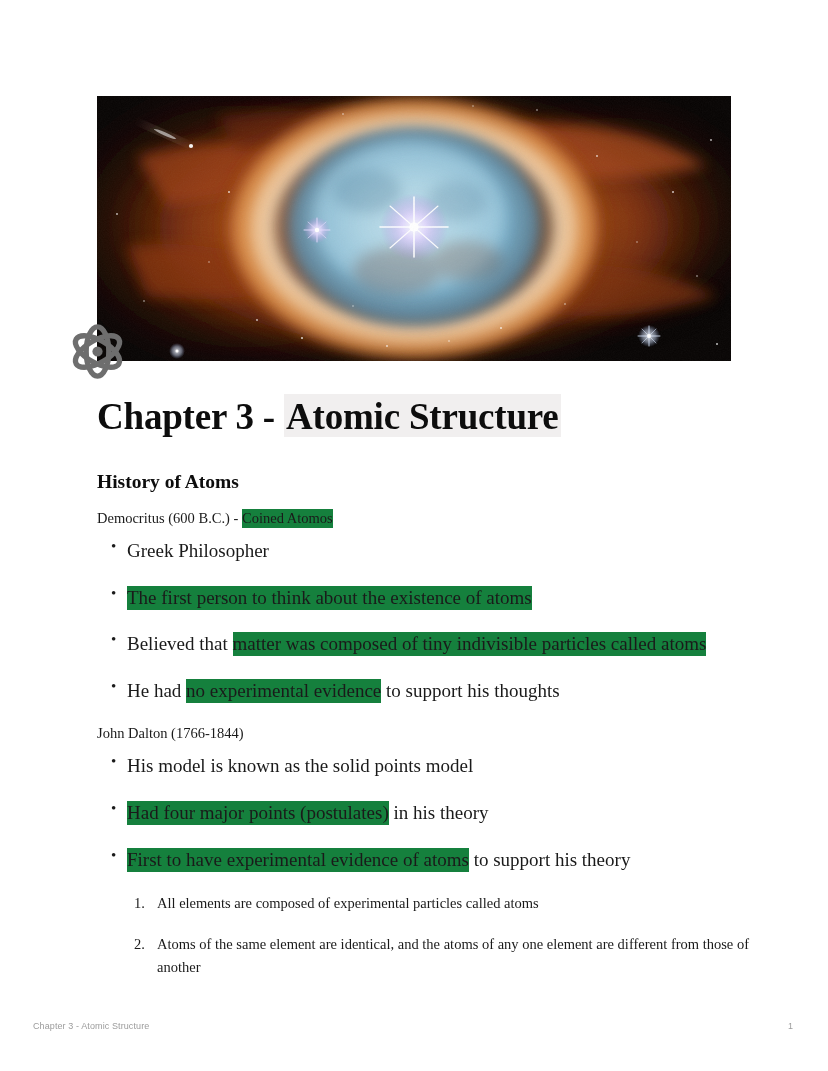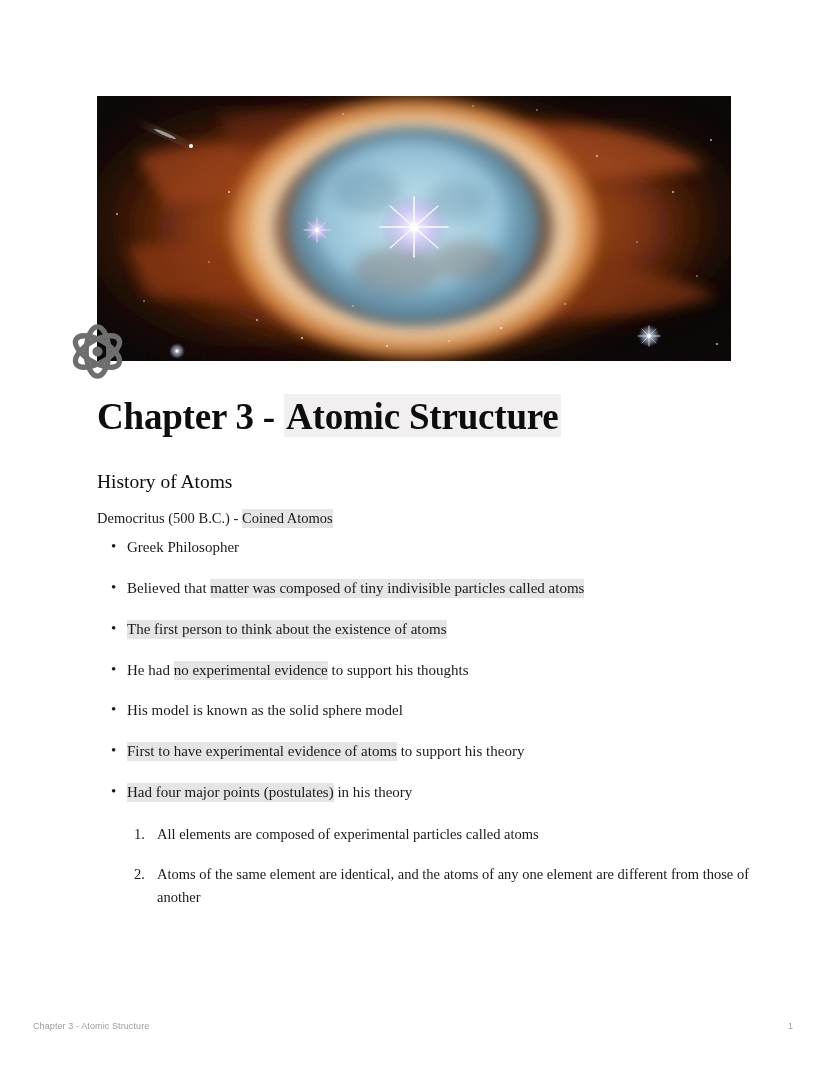--- a/index.html
+++ b/index.html
@@ -60,41 +60,41 @@
   h1.title {
     font-size: 37px;
     font-weight: bold;
     line-height: 1.16;
     margin: 0 0 30px 0;
     letter-spacing: -0.2px;
     color: #0d0d0d;
   }
   h2.section-heading {
     font-size: 19.5px;
-    font-weight: normal;
+    font-weight: bold;
     margin: 0 0 14px 0;
     line-height: 1.3;
     color: #0d0d0d;
   }
   p.person {
     font-size: 14.5px;
     line-height: 1.45;
     margin: 0 0 8px 0;
   }
   p.person .nm { font-weight: normal; }
 
   ul.bullets {
     list-style: none;
     margin: 0 0 10px 0;
     padding: 0;
   }
   ul.bullets > li {
     position: relative;
     padding-left: 30px;
-    font-size: 15px;
+    font-size: 19px;
     line-height: 1.45;
     margin-bottom: 19px;
   }
   ul.bullets > li::before {
     content: "•";
     position: absolute;
     left: 14px;
     top: -1px;
     font-size: 15px;
     color: #1a1a1a;
@@ -115,21 +115,21 @@
     counter-increment: nitem;
   }
   ol.numbers > li::before {
     content: counter(nitem) ".";
     position: absolute;
     left: 37px;
     top: 0;
   }
 
   .hl {
-    background: #e5e5e5;
+    background: #15803d;
     padding: 1px 0 2px 0;
     box-decoration-break: clone;
     -webkit-box-decoration-break: clone;
   }
   h1.title .hl { padding: 2px 2px 0 2px; background: #f1efef; }
 
   
   .footer {
     position: absolute;
     left: 0;
@@ -309,34 +309,35 @@
       </svg>
     </div>
   </div>
 
   <div class="content">
 
     <h1 class="title"><span>Chapter 3 - </span><span class="hl">Atomic Structure</span></h1>
 
     <h2 class="section-heading">History of Atoms</h2>
 
-    <p class="person"><span class="nm">Democritus</span><span> (500 B.C.) - </span><span class="hl">Coined Atomos</span></p>
+    <p class="person"><span class="nm">Democritus</span><span> (600 B.C.) - </span><span class="hl">Coined Atomos</span></p>
 
     <ul class="bullets">
       <li><span>Greek Philosopher</span><span class="hl"></span><span></span></li>
+      <li><span></span><span class="hl">The first person to think about the existence of atoms</span><span></span></li>
       <li><span>Believed that </span><span class="hl">matter was composed of tiny indivisible particles called atoms</span><span></span></li>
-      <li><span></span><span class="hl">The first person to think about the existence of atoms</span><span></span></li>
       <li><span>He had </span><span class="hl">no experimental evidence</span><span> to support his thoughts</span></li>
     </ul>
 
+    <p class="person"><span class="nm">John Dalton</span><span> (1766-1844)</span></p>
 
     <ul class="bullets">
-      <li><span>His model is known as the solid sphere model</span><span class="hl"></span><span></span></li>
+      <li><span>His model is known as the solid points model</span><span class="hl"></span><span></span></li>
+      <li><span></span><span class="hl">Had four major points (postulates)</span><span> in his theory</span></li>
       <li><span></span><span class="hl">First to have experimental evidence of atoms</span><span> to support his theory</span></li>
-      <li><span></span><span class="hl">Had four major points (postulates)</span><span> in his theory</span></li>
     </ul>
 
     <ol class="numbers">
       <li>All elements are composed of experimental particles called atoms</li>
       <li>Atoms of the same element are identical, and the atoms of any one element are different from those of another</li>
     </ol>
   </div>
 
   <div class="footer">
     <span class="f-left">Chapter 3 - Atomic Structure</span>

